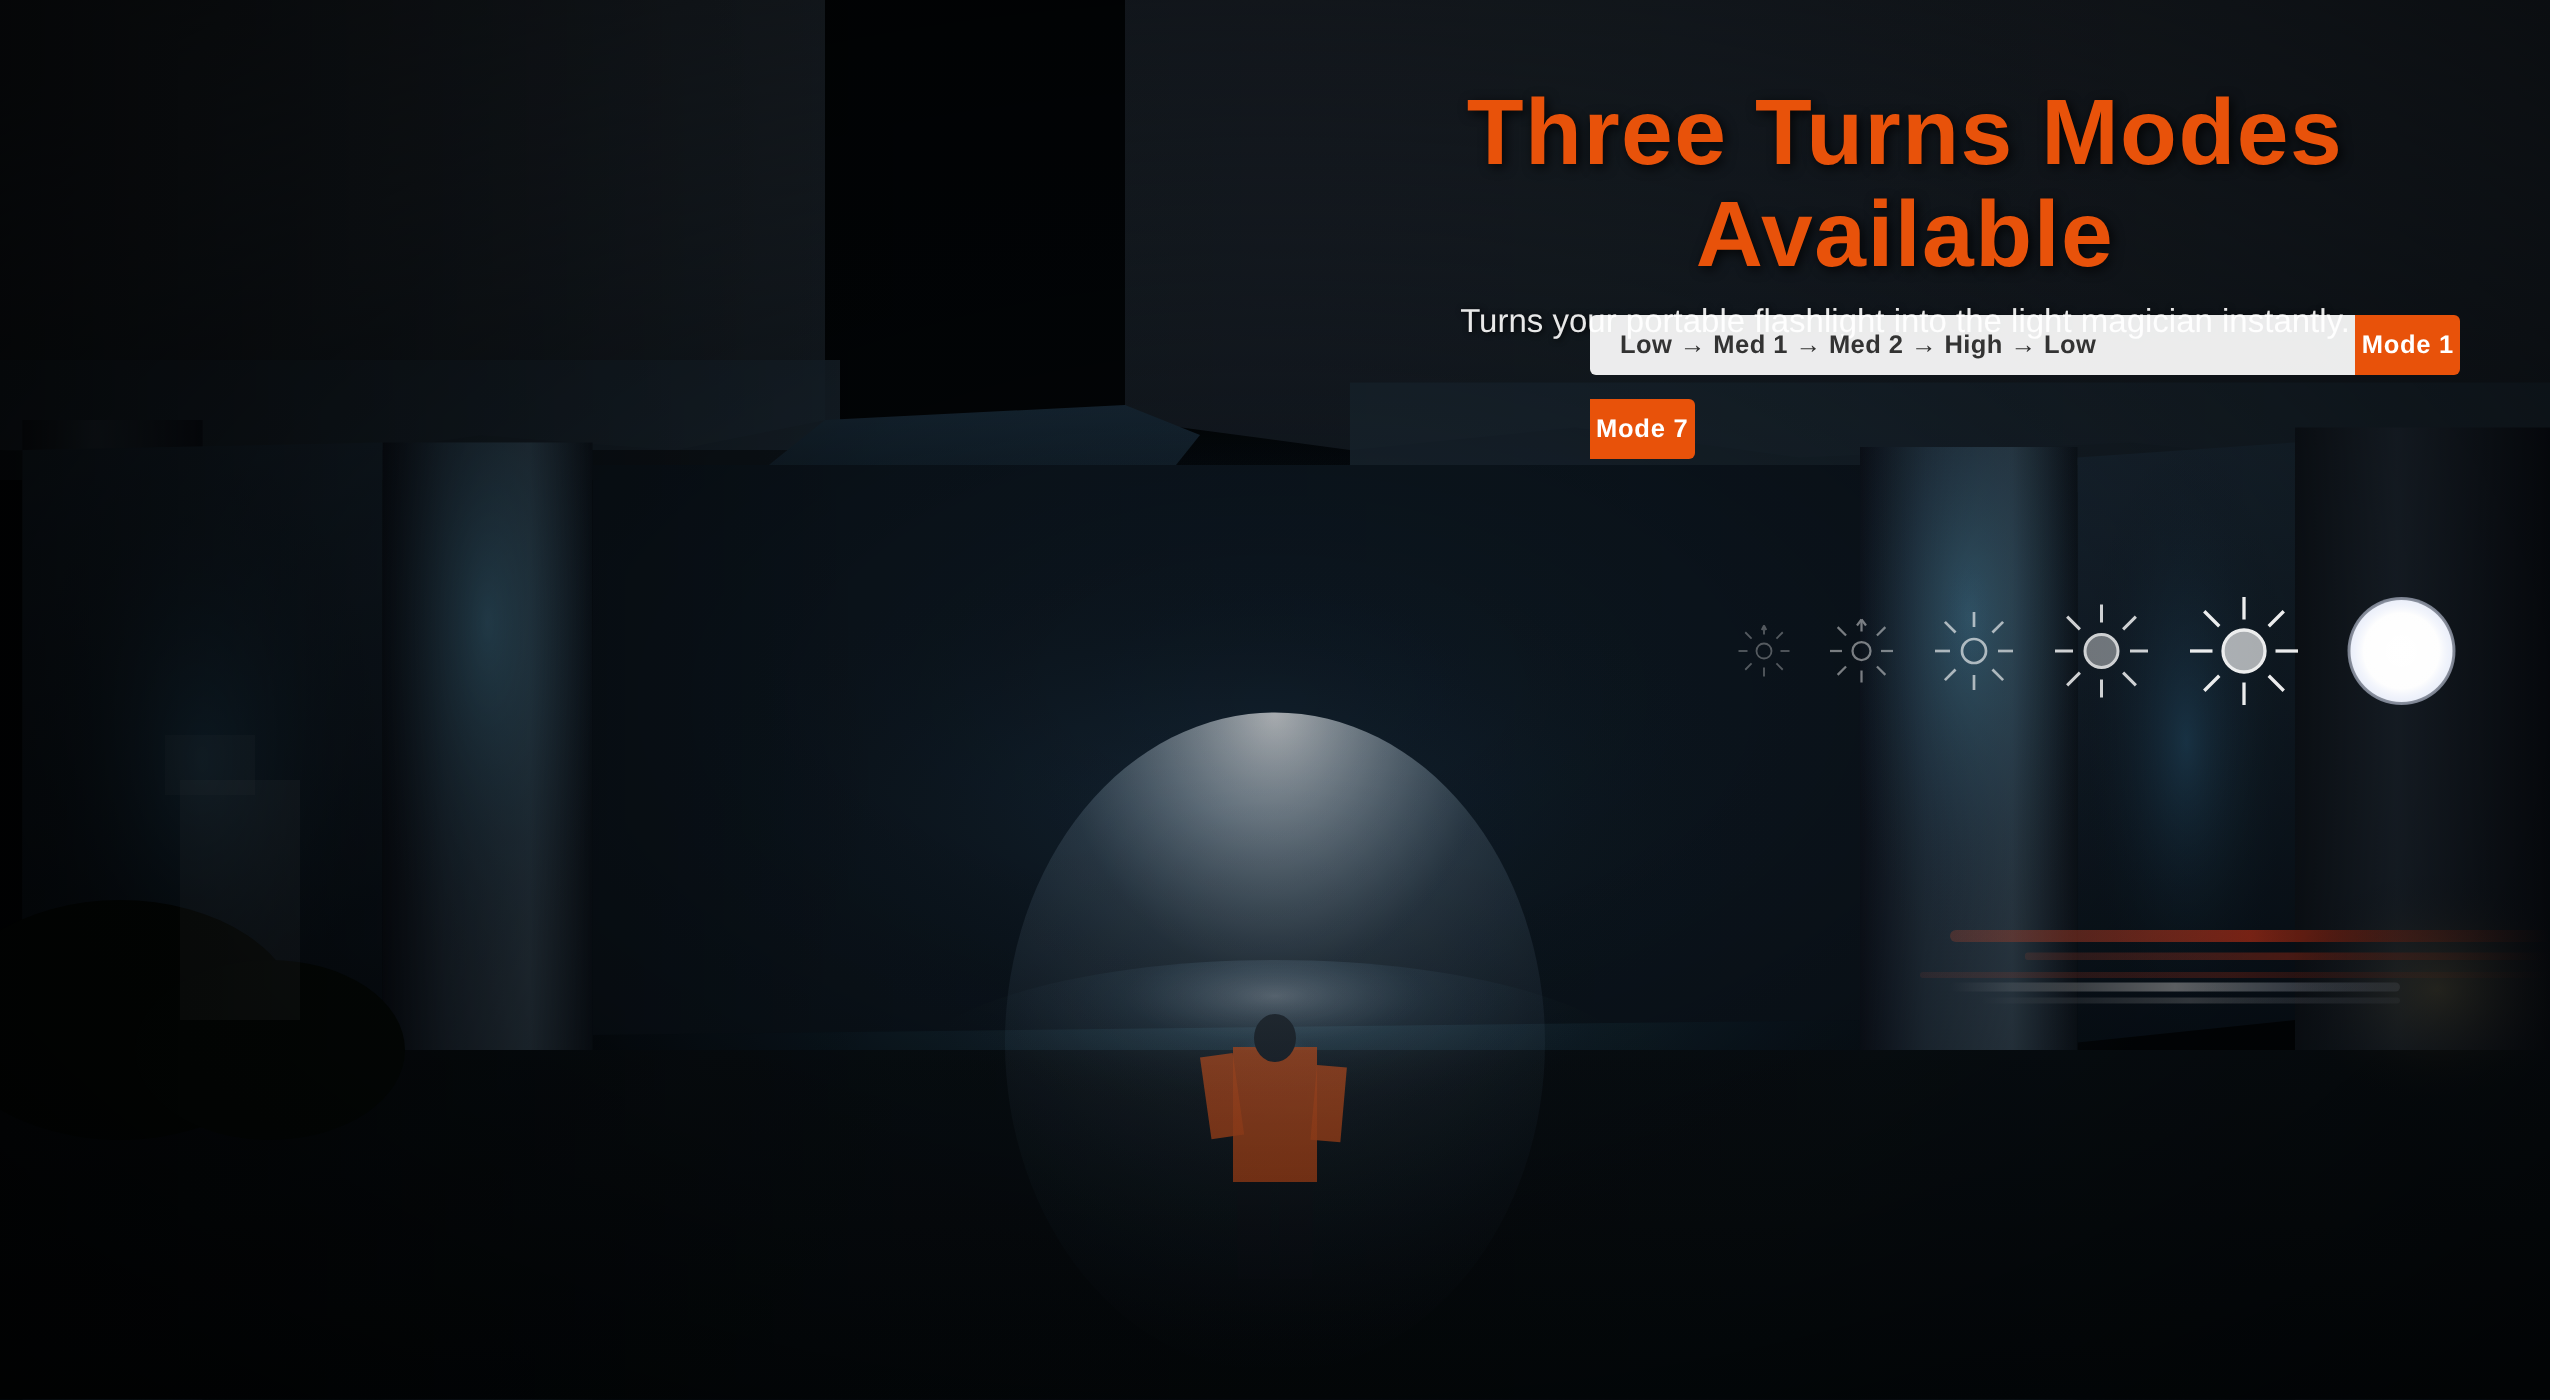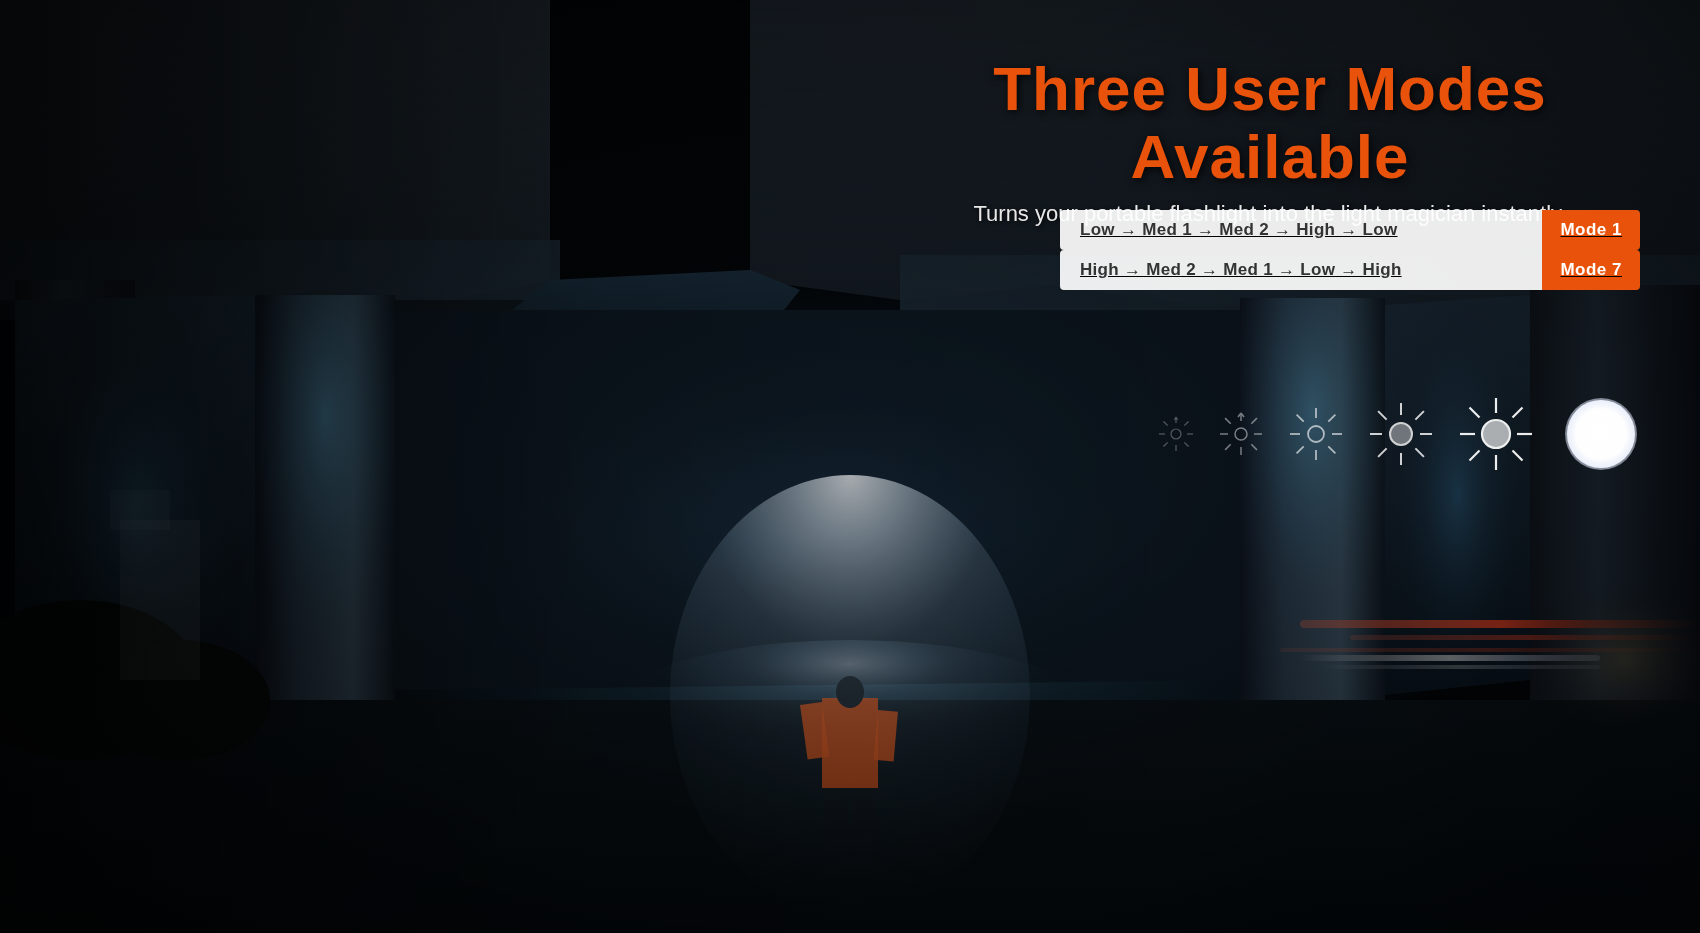--- a/index.html
+++ b/index.html
@@ -72,22 +72,21 @@
     }
 
     
     .modes-area {
       position: absolute;
       top: 210px;
       right: 60px;
       width: 580px;
       display: flex;
       flex-direction: column;
-      gap: 0;
-      text-decoration: underline;
+      gap: 16px;
     }
 
     .mode-row {
       display: flex;
       align-items: center;
       gap: 0;
     }
 
     .mode-sequence {
       background: rgba(255, 255, 255, 0.92);
@@ -97,21 +96,21 @@
       font-weight: 600;
       border-radius: 4px 0 0 4px;
       flex: 1;
       letter-spacing: 0.3px;
       text-align: left;
     }
 
     .mode-badge {
       background: #e8520a;
       color: #fff;
-      padding: 10px 18px;
+      padding: 10px 4px;
       font-size: 17px;
       font-weight: 800;
       border-radius: 0 4px 4px 0;
       white-space: nowrap;
       letter-spacing: 0.5px;
     }
 
     
     .brightness-area {
       position: absolute;
@@ -321,33 +320,32 @@
       <stop offset="0%" stop-color="#000000" stop-opacity="0.6"></stop>
       <stop offset="35%" stop-color="#000000" stop-opacity="0.1"></stop>
       <stop offset="100%" stop-color="#000000" stop-opacity="0"></stop>
     </linearGradient>
     <rect width="1700" height="933" fill="url(#leftDark)"></rect>
   </svg>
 
   <div class="content">
 
     <div class="title-area">
-      <h1 class="main-title">Three User Modes Available</h1>
+      <h1 class="main-title">Three Turns Modes Available</h1>
       <p class="subtitle">Turns your portable flashlight into the light magician instantly.</p>
     </div>
 
     <div class="modes-area">
 
       <div class="mode-row">
         <div class="mode-sequence">Low → Med 1 → Med 2 → High → Low</div>
         <div class="mode-badge">Mode 1</div>
       </div>
 
       <div class="mode-row">
-        <div class="mode-sequence">High → Med 2 → Med 1 → Low → High</div>
         <div class="mode-badge">Mode 7</div>
       </div>
 
 
     </div>
 
     <div class="brightness-area">
 
       <div class="brightness-icon">
         <svg class="sun-svg" width="38" height="38" viewBox="0 0 38 38">

